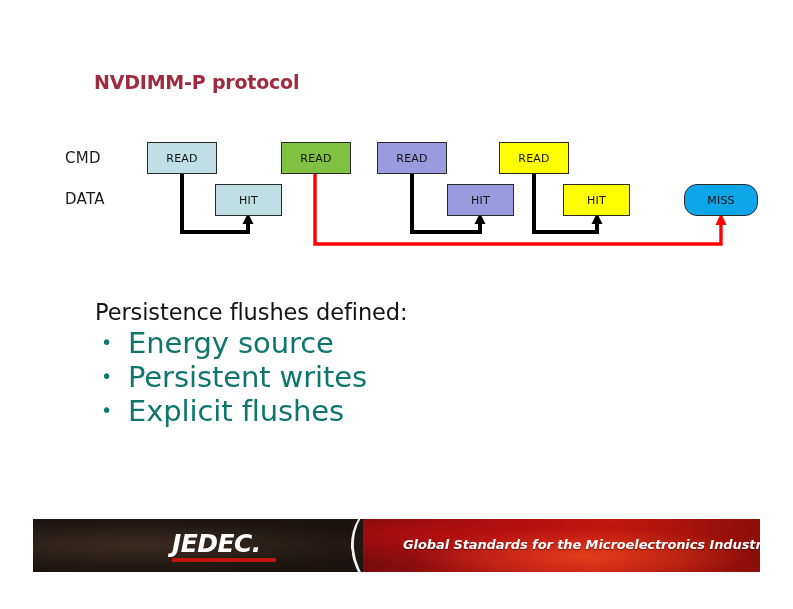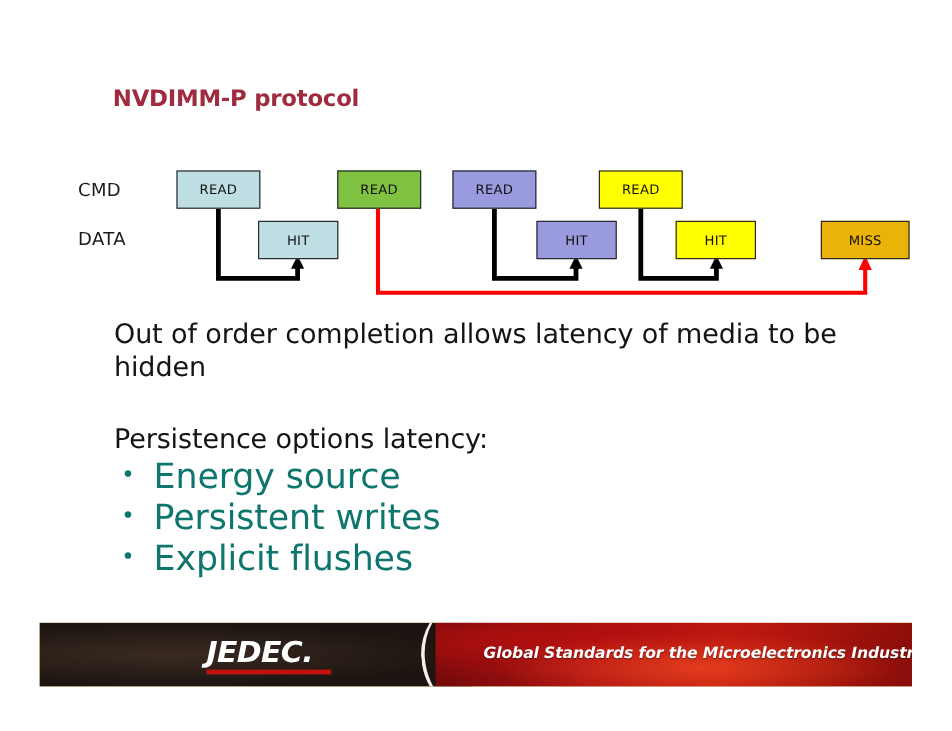--- a/index.html
+++ b/index.html
@@ -216,29 +216,28 @@
 
   <div class="node" id="data-hit-1" style="left:203px;top:184px;width:67px;height:32px;background:#BFDFE4;">
     <span>HIT</span>
   </div>
   <div class="node" id="data-hit-2" style="left:435px;top:184px;width:67px;height:32px;background:#9A9BDE;">
     <span>HIT</span>
   </div>
   <div class="node" id="data-hit-3" style="left:551px;top:184px;width:67px;height:32px;background:#FFFF00;">
     <span>HIT</span>
   </div>
-  <div class="node" id="data-miss" style="left:672px;top:184px;width:74px;height:32px;background:#eab308;">
+  <div class="node" id="data-miss" style="left:672px;top:184px;width:74px;height:32px;background:#0ea5e9;border-radius:13px;">
     <span>MISS</span>
   </div>
 </div>
 
 <div id="body-text">
-  <div class="para" id="para-1">Out of order completion allows latency of media to be hidden</div>
-
-  <div class="para" id="para-2">Persistence options latency:</div>
+
+  <div class="para" id="para-2">Persistence flushes defined:</div>
 
   <ul class="bullets">
     <li>Energy source</li>
     <li>Persistent writes</li>
     <li>Explicit flushes</li>
   </ul>
 </div>
 
 <div id="footer-banner">
   <div id="footer-dark"></div>

